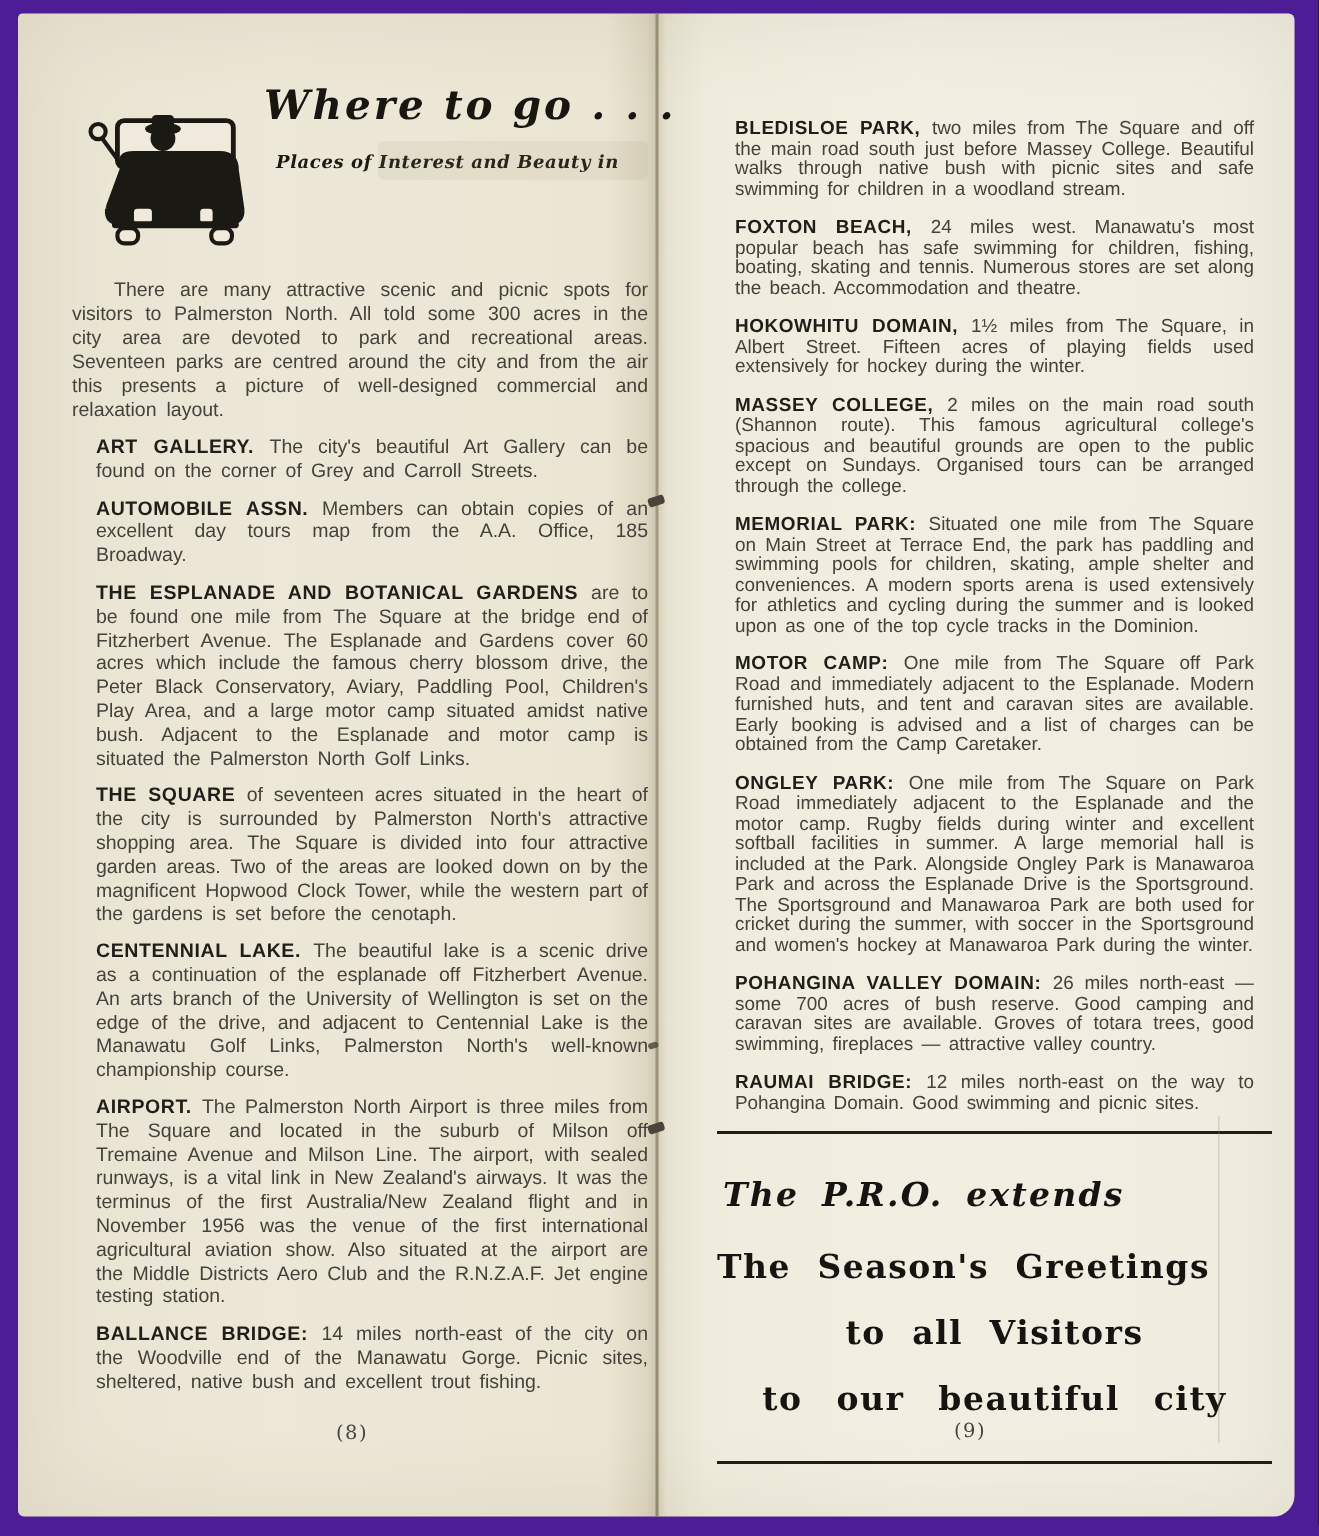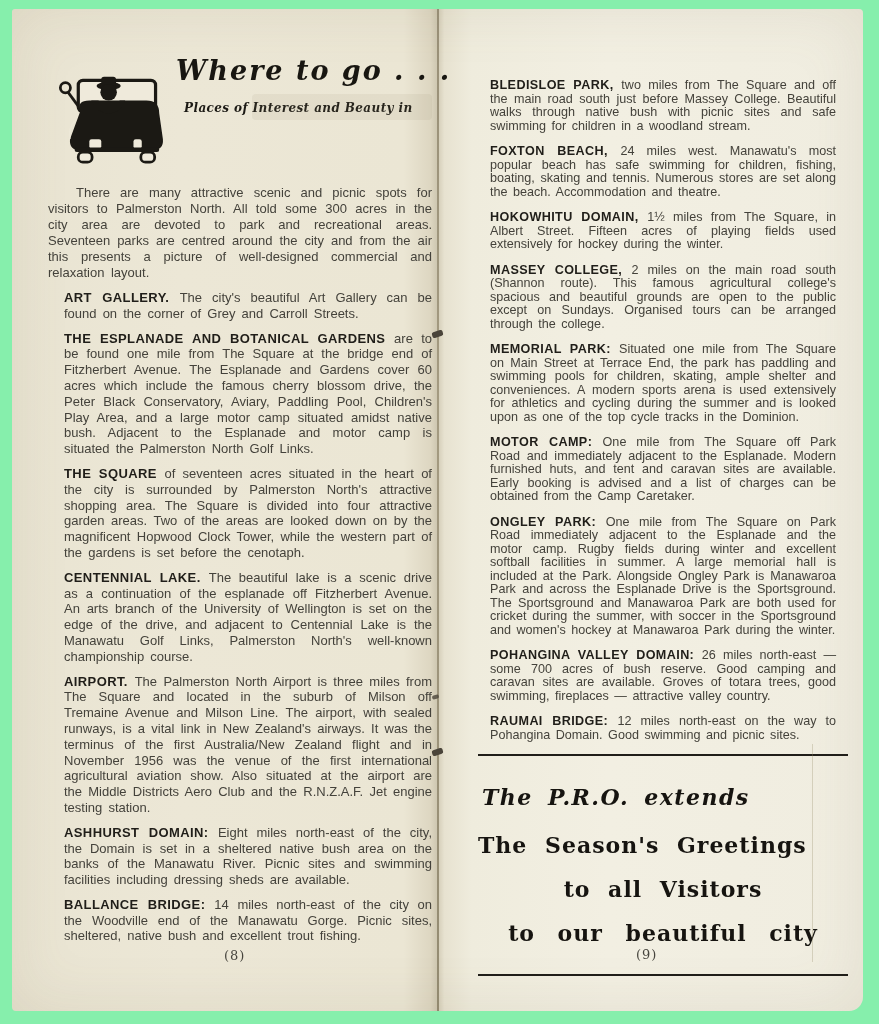--- a/index.html
+++ b/index.html
@@ -1,19 +1,19 @@
 <!DOCTYPE html>
 <html><head>
 <meta charset="utf-8">
 <style>
   html,body{margin:0;padding:0;background:#101010;}
   .scan{
     position:relative;
     width:879px;height:1024px;
-    background:#86efac;
+    background:#4c1d95;
     overflow:hidden;
     font-family:"Liberation Sans", sans-serif;
   }
   .spread{
     position:absolute;left:12px;top:9px;width:851px;height:1002px;
     background:linear-gradient(90deg,
       #e9e4d2 0%, #ece7d6 20%, #ebe6d4 46%,
       #ddd6c1 49.2%, #cfc8b2 49.9%, #e7e2d0 50.8%,
       #efecdd 54%, #f2efe2 70%, #f0ede0 100%);
     border-radius:3px 4px 14px 4px;
@@ -108,25 +108,25 @@
           <rect x="92" y="86" width="15" height="11" rx="5" fill="#efeadb" stroke="#1b1914" stroke-width="3"></rect>
         </svg>
         <div class="title">Where to go . . .</div>
         <div class="subtitle">
           <span>Places of Interest and Beauty in</span><br>
         </div>
       </div>
       <p class="intro">There are many attractive scenic and picnic spots for visitors to Palmerston North. All told some 300 acres in the city area are devoted to park and recreational areas. Seventeen parks are centred around the city and from the air this presents a picture of well-designed commercial and relaxation layout.</p>
       <div>
           <p class="section"><b class="sec-head">ART GALLERY. </b>The city's beautiful Art Gallery can be found on the corner of Grey and Carroll Streets.</p>
+          <p class="section"><b class="sec-head">AUTOMOBILE ASSN. </b>Members can obtain copies of an excellent day tours map from the A.A. Office, 185 Broadway.</p>
           <p class="section"><b class="sec-head">THE ESPLANADE AND BOTANICAL GARDENS </b>are to be found one mile from The Square at the bridge end of Fitzherbert Avenue. The Esplanade and Gardens cover 60 acres which include the famous cherry blossom drive, the Peter Black Conservatory, Aviary, Paddling Pool, Children's Play Area, and a large motor camp situated amidst native bush. Adjacent to the Esplanade and motor camp is situated the Palmerston North Golf Links.</p>
           <p class="section"><b class="sec-head">THE SQUARE </b>of seventeen acres situated in the heart of the city is surrounded by Palmerston North's attractive shopping area. The Square is divided into four attractive garden areas. Two of the areas are looked down on by the magnificent Hopwood Clock Tower, while the western part of the gardens is set before the cenotaph.</p>
           <p class="section"><b class="sec-head">CENTENNIAL LAKE. </b>The beautiful lake is a scenic drive as a continuation of the esplanade off Fitzherbert Avenue. An arts branch of the University of Wellington is set on the edge of the drive, and adjacent to Centennial Lake is the Manawatu Golf Links, Palmerston North's well-known championship course.</p>
           <p class="section"><b class="sec-head">AIRPORT. </b>The Palmerston North Airport is three miles from The Square and located in the suburb of Milson off Tremaine Avenue and Milson Line. The airport, with sealed runways, is a vital link in New Zealand's airways. It was the terminus of the first Australia/New Zealand flight and in November 1956 was the venue of the first international agricultural aviation show. Also situated at the airport are the Middle Districts Aero Club and the R.N.Z.A.F. Jet engine testing station.</p>
-          <p class="section"><b class="sec-head">ASHHURST DOMAIN: </b>Eight miles north-east of the city, the Domain is set in a sheltered native bush area on the banks of the Manawatu River. Picnic sites and swimming facilities including dressing sheds are available.</p>
           <p class="section"><b class="sec-head">BALLANCE BRIDGE: </b>14 miles north-east of the city on the Woodville end of the Manawatu Gorge. Picnic sites, sheltered, native bush and excellent trout fishing.</p>
         </div>
     </div>
 
     <div class="page-right">
       <div>
           <p class="section"><b class="sec-head">BLEDISLOE PARK, </b>two miles from The Square and off the main road south just before Massey College. Beautiful walks through native bush with picnic sites and safe swimming for children in a woodland stream.</p>
           <p class="section"><b class="sec-head">FOXTON BEACH, </b>24 miles west.  Manawatu's most popular beach has safe swimming for children, fishing, boating, skating and tennis.  Numerous stores are set along the beach.  Accommodation and theatre.</p>
           <p class="section"><b class="sec-head">HOKOWHITU DOMAIN, </b>1½ miles from The Square, in Albert Street.  Fifteen acres of playing fields used extensively for hockey during the winter.</p>
           <p class="section"><b class="sec-head">MASSEY COLLEGE, </b>2 miles on the main road south (Shannon route).  This famous agricultural college's spacious and beautiful grounds are open to the public except on Sundays.  Organised tours can be arranged through the college.</p>

